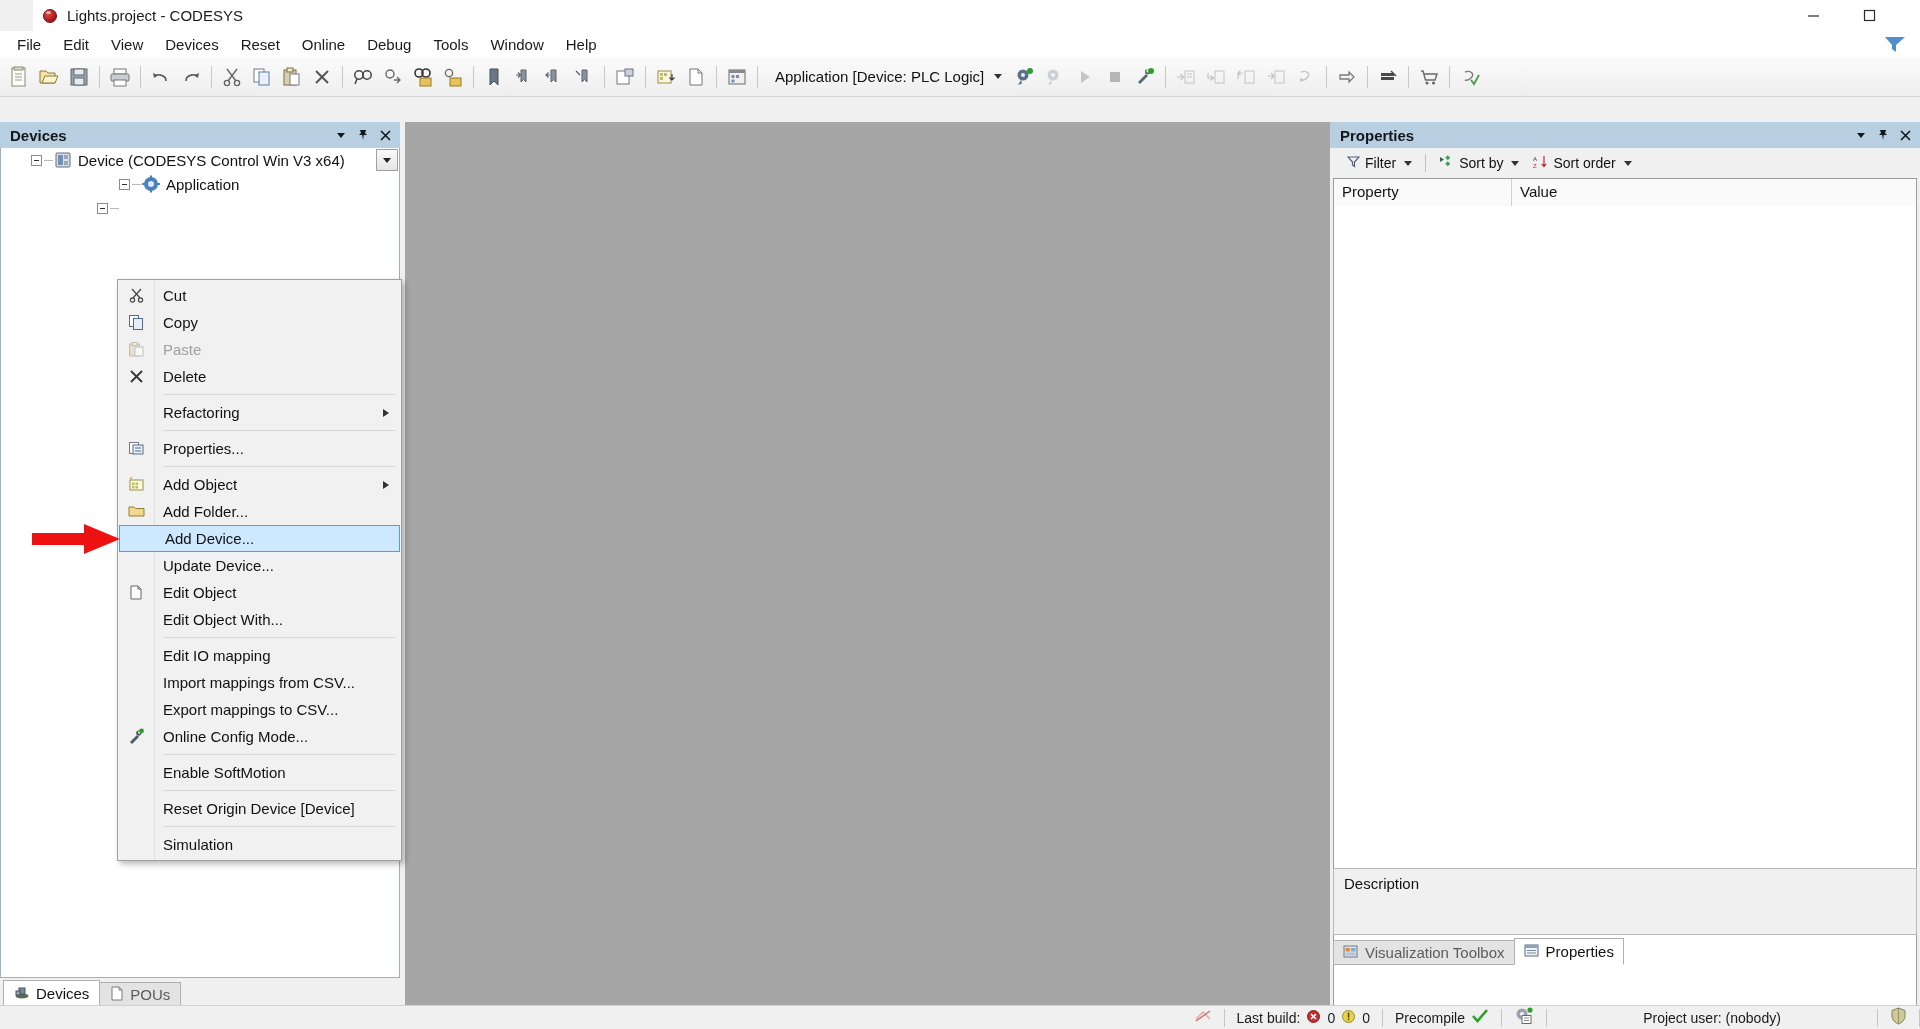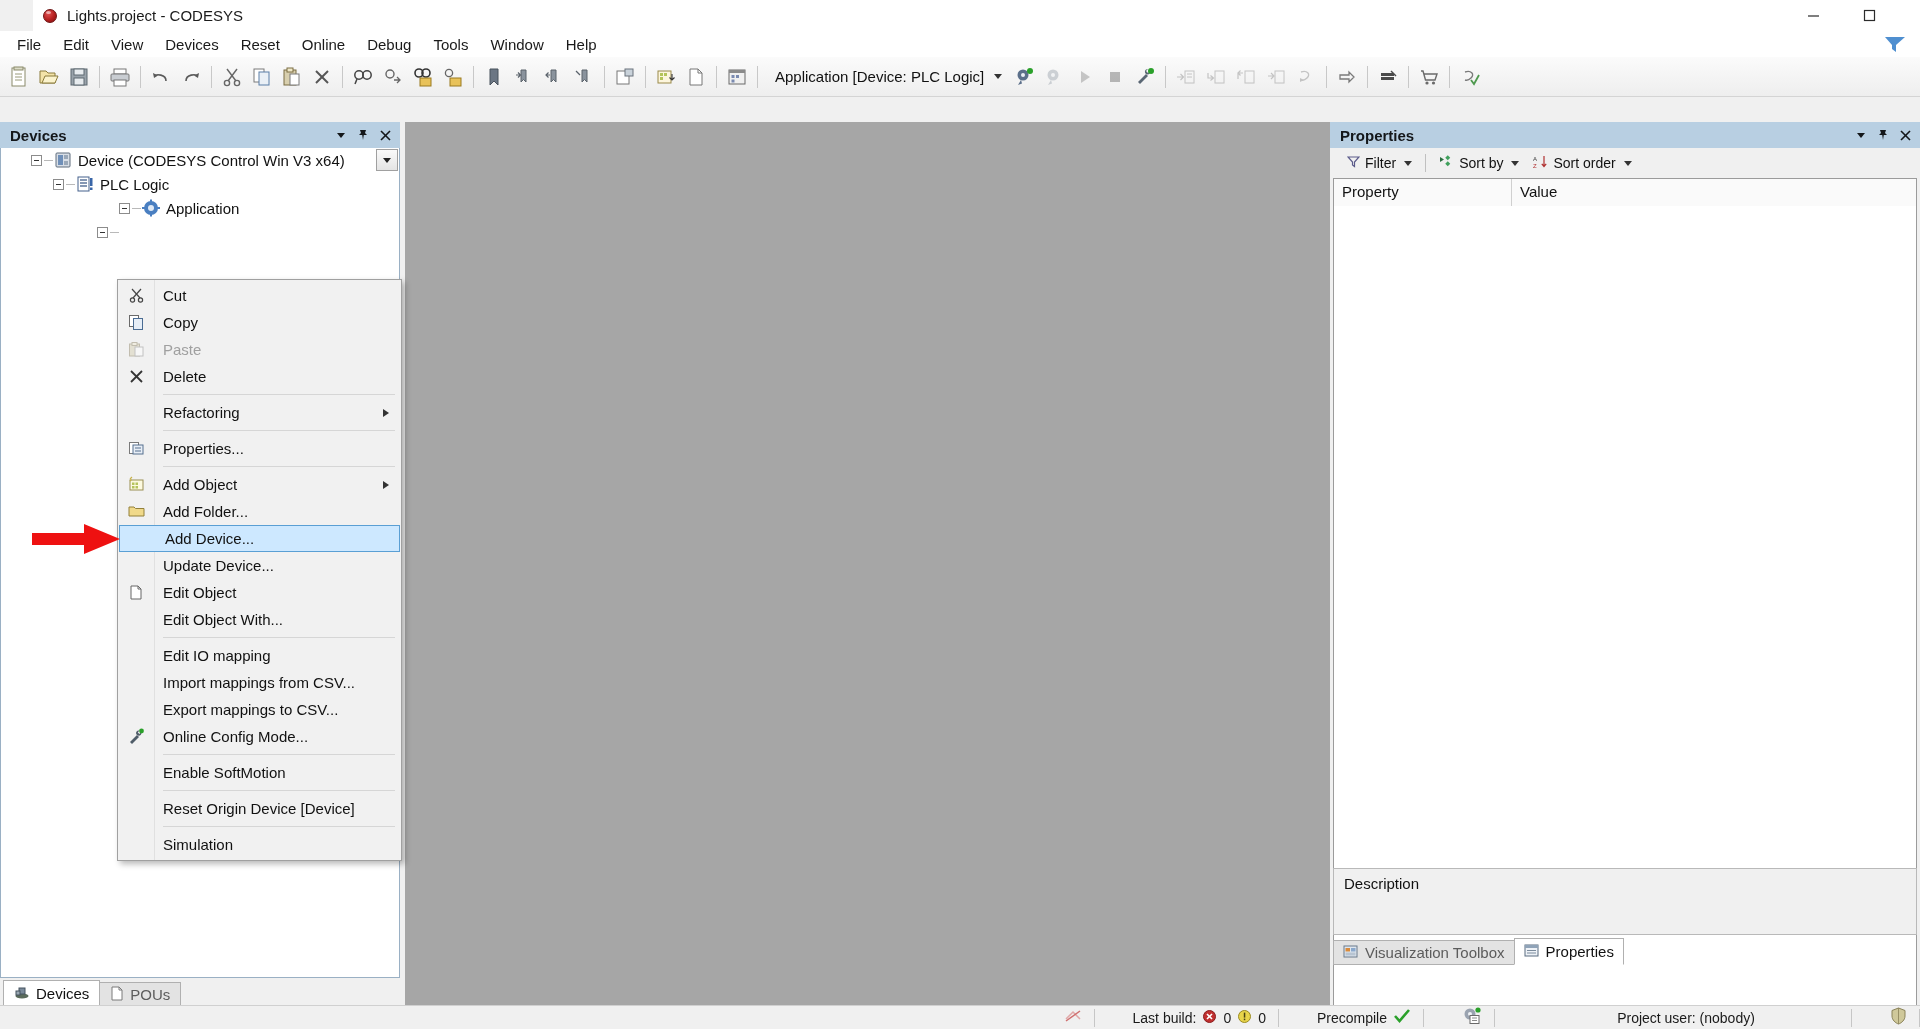--- a/index.html
+++ b/index.html
@@ -181,21 +181,21 @@
     color: #5c5c5c; margin-right: -1px;
   }
   .btab.active { background: #ffffff; color: #111; border-bottom-color:#fff; height: 27px; }
 
   
   .statusbar {
     position: absolute; left: 0; top: 1005px; width: 1920px; height: 24px;
     background: #f0f0f0; border-top: 1px solid #d0d0d0;
     display: flex; align-items: center; font-size: 14px; color: #1a1a1a;
   }
-  .sb-cell { display: flex; align-items: center; gap: 6px; padding: 0 12px; height: 24px; white-space: nowrap; margin-left: 26px; }
+  .sb-cell { display: flex; align-items: center; gap: 6px; padding: 0 12px; height: 24px; white-space: nowrap; }
   .sb-div { width: 1px; height: 18px; background: #c6c6c6; }
   .sb-grow { flex: 1; }
 
   svg { shape-rendering: geometricPrecision; }
 </style>
 </head>
 <body>
 
 <div class="app">
 
@@ -544,38 +544,20 @@
             <svg width="20" height="18" viewBox="0 0 20 18">
               <rect x="3" y="2" width="14" height="14" rx="1" fill="#d8dee6" stroke="#5f6d7d"></rect>
               <rect x="5" y="4" width="5" height="10" fill="#6f8fb8"></rect>
               <rect x="11" y="4" width="4" height="4" fill="#9aa8b8"></rect>
               <rect x="11" y="10" width="4" height="4" fill="#9aa8b8"></rect>
             </svg>
           </span>
           <span>Device (CODESYS Control Win V3 x64)</span>
         </div>
 
-        <div class="tree-row" style="padding-left:50px;">
-          <span class="tw">
-              <span class="box"></span>
-              <span class="h"></span>
-            </span>
-          <span class="tline"></span>
-          <span class="tree-ico">
-            <svg width="20" height="18" viewBox="0 0 20 18">
-              <rect x="3" y="2" width="11" height="14" fill="#fff" stroke="#45618c"></rect>
-              <line x1="5" y1="5" x2="12" y2="5" stroke="#45618c" stroke-width="1.3"></line>
-              <line x1="5" y1="8" x2="12" y2="8" stroke="#45618c" stroke-width="1.3"></line>
-              <line x1="5" y1="11" x2="12" y2="11" stroke="#45618c" stroke-width="1.3"></line>
-              <rect x="15" y="3" width="2.5" height="8" fill="#3a66a8"></rect>
-              <rect x="15" y="12.5" width="2.5" height="2.5" fill="#3a66a8"></rect>
-            </svg>
-          </span>
-          <span>PLC Logic</span>
-        </div>
 
         <div class="tree-row" style="padding-left:72px;margin-left:44px;">
           <span class="tw">
               <span class="box"></span>
               <span class="h"></span>
             </span>
           <span class="tline"></span>
           <span class="tree-ico">
             <svg width="20" height="18" viewBox="0 0 20 18">
               <circle cx="10" cy="9" r="7" fill="#4a7fc1"></circle>

